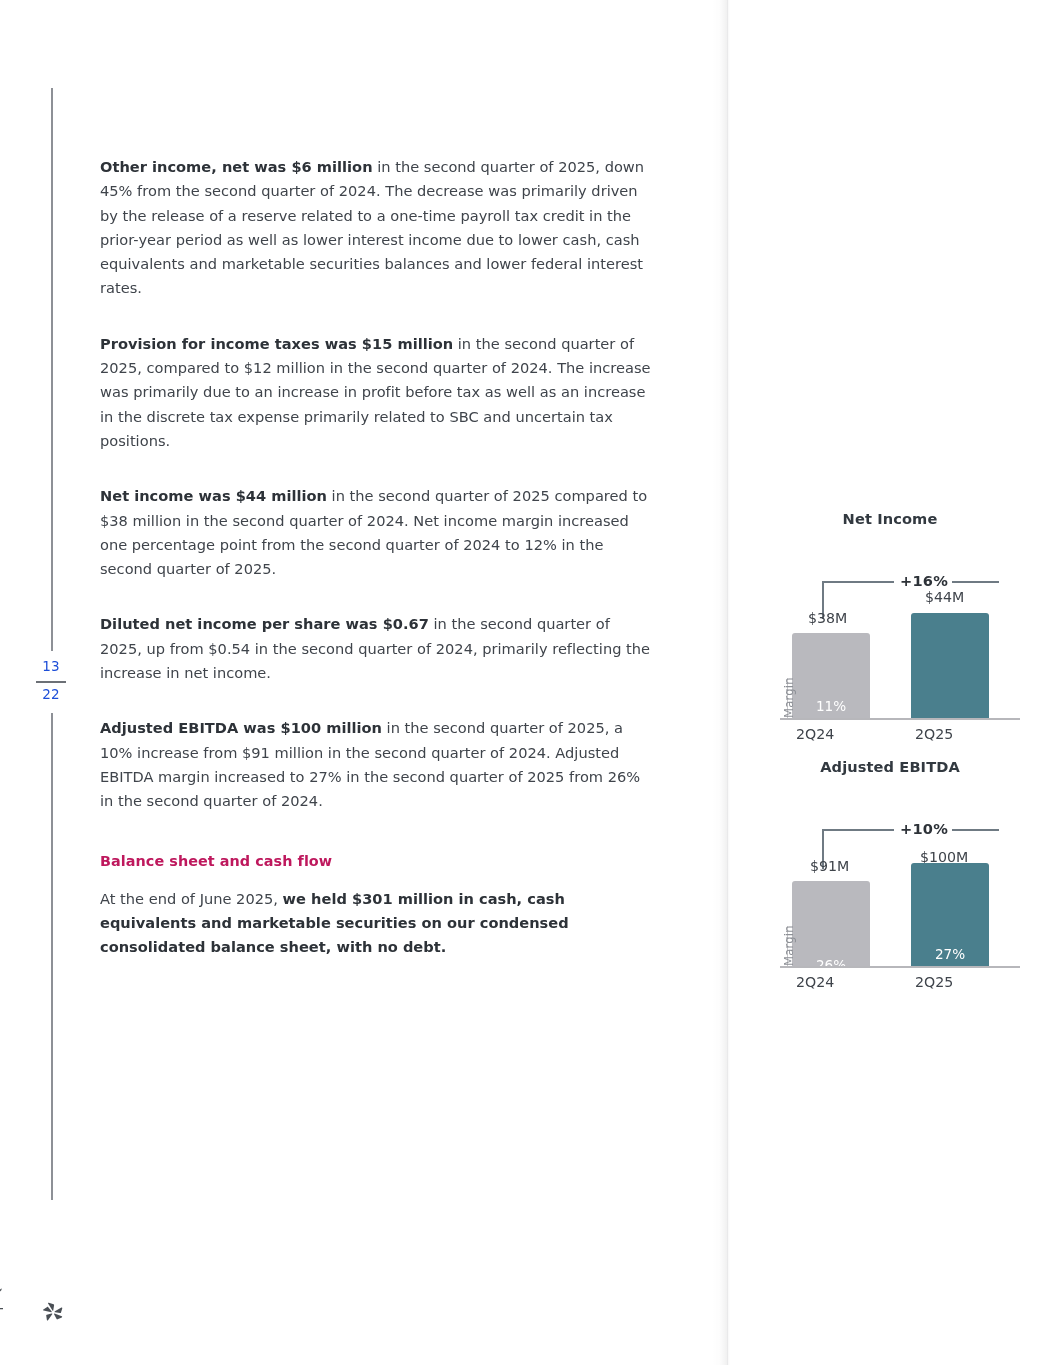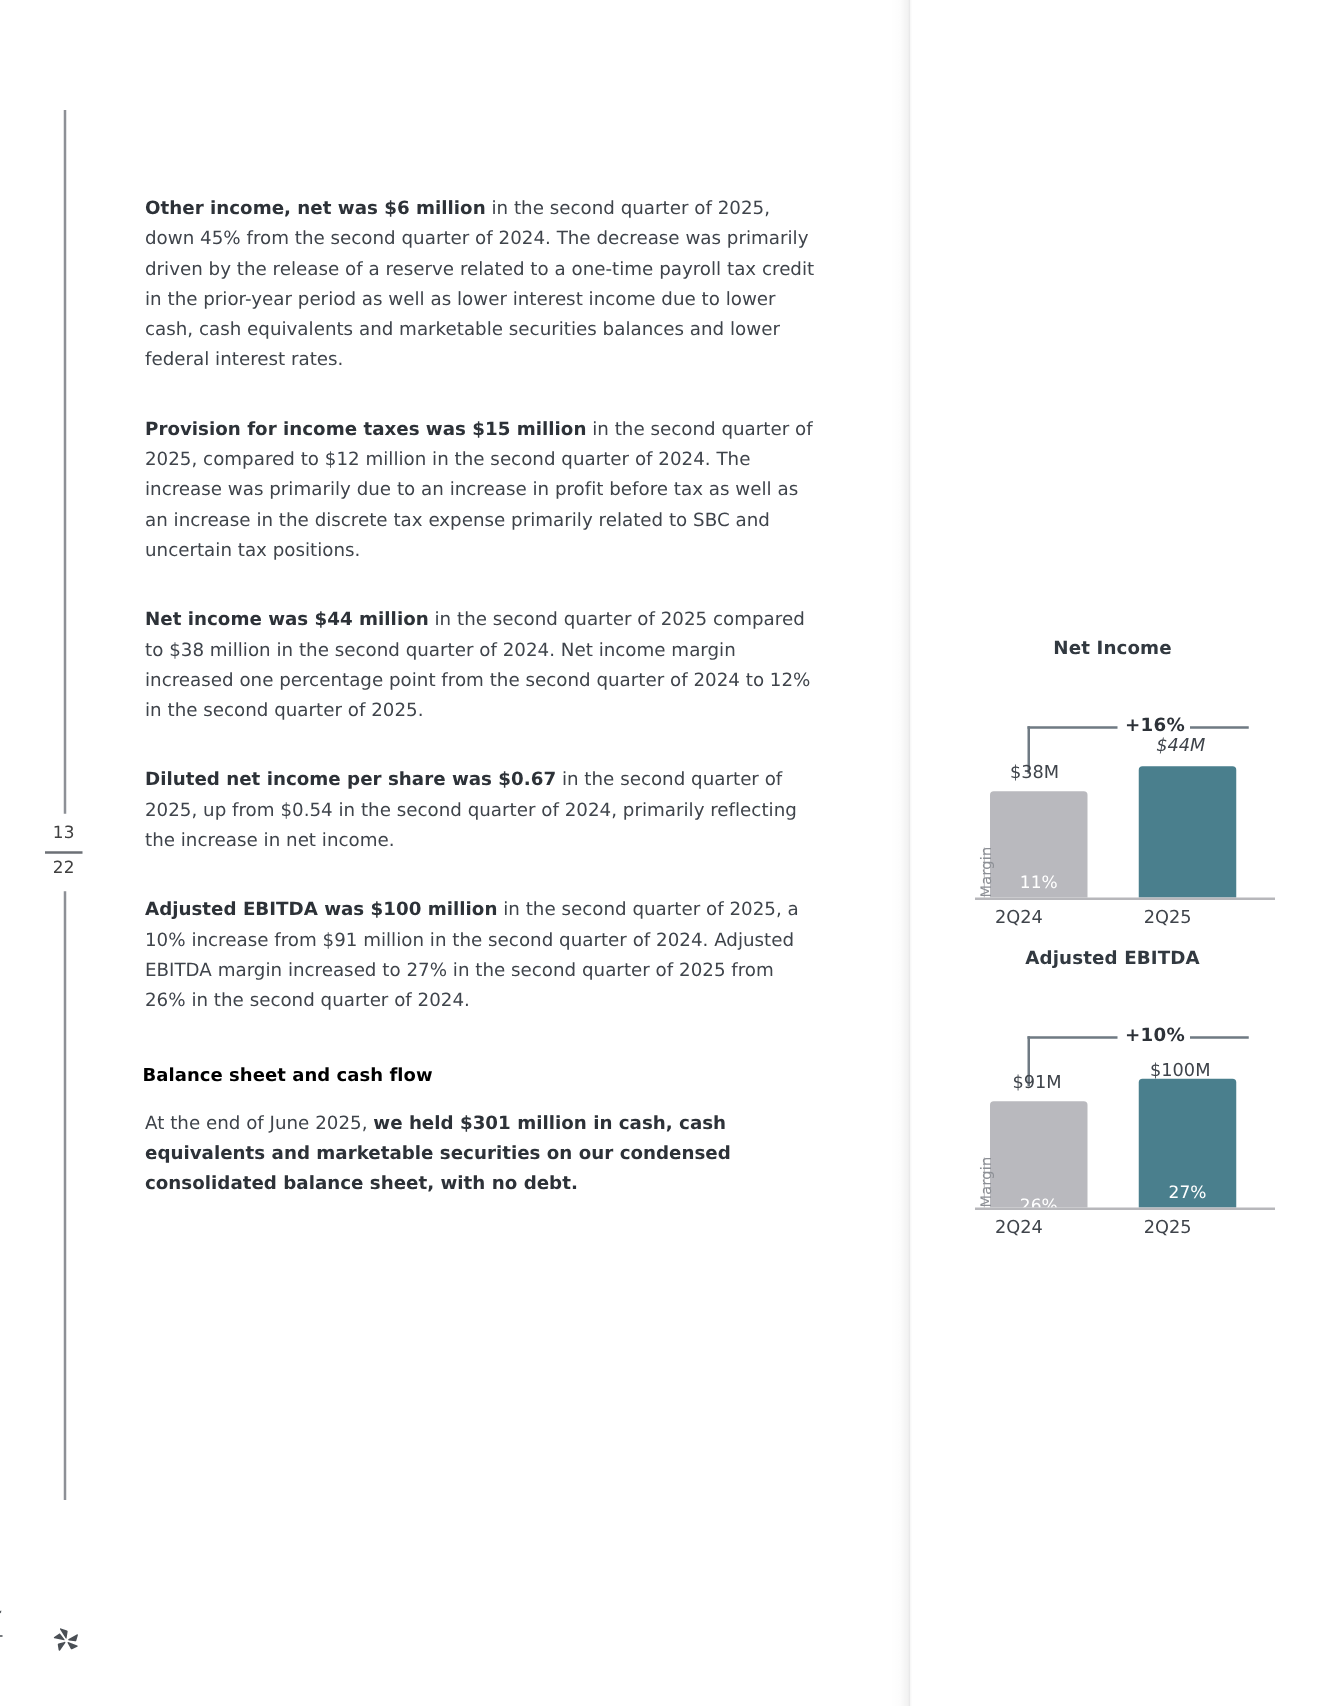--- a/index.html
+++ b/index.html
@@ -54,21 +54,21 @@
   }
   .rail-line.upper { top: 88px; height: 563px; }
   .rail-line.lower { top: 713px; height: 487px; }
 
   .page-number {
     position: absolute;
     left: 33px;
     width: 36px;
     text-align: center;
     font-size: 13.5px;
-    color: #404040;
+    color: #1d4ed8;
     letter-spacing: 0.2px;
   }
   .page-number.num { top: 658px; }
   .page-number.den { top: 686px; }
   .page-number-rule {
     position: absolute;
     left: 36px;
     top: 681px;
     width: 30px;
     height: 1.5px;
@@ -101,31 +101,31 @@
   .body-col {
     position: absolute;
     left: 100px;
     top: 155px;
     width: 553px;
   }
   .para {
     font-size: 14.6px;
     line-height: 24.3px;
     color: #3f444b;
-    margin: 0 0 31px 16px;
+    margin: 0 0 31px 0;
     letter-spacing: 0.01px;
   }
   .para:last-child { margin-bottom: 0; }
   .para b { font-weight: 700; color: #2d3238; }
 
   .section-heading {
     font-size: 14.4px;
     font-weight: 700;
-    color: #000000;
-    margin: 39px 0 18px 14px;
+    color: #be185d;
+    margin: 39px 0 18px 0;
     letter-spacing: 0.05px;
   }
 
   
   .chart-block {
     position: absolute;
     width: 260px;
   }
   .chart-block.net-income { left: 760px; top: 510px; }
   .chart-block.adj-ebitda { left: 760px; top: 758px; }
@@ -269,21 +269,21 @@
     <div class="chart-title">Net Income</div>
 
     <div class="chart-canvas">
 
       <div class="bracket-seg" style="left:62px; top:48px; width:1.5px; height:38px;"></div>
       <div class="bracket-seg" style="left:62px; top:48px; width:72px; height:1.5px;"></div>
       <div class="delta-label" style="left:140px; top:39px;">+16%</div>
       <div class="bracket-seg" style="left:192px; top:48px; width:47px; height:1.5px;"></div>
 
       <div class="bar-value" style="left:48px; top:77px;">$38M</div>
-      <div class="bar-value" style="left:165px; top:56px;font-style:italic;">$44M</div>
+      <div class="bar-value" style="left:165px; top:56px;">$44M</div>
 
       <div class="bar prior" style="left:32px; top:100px; width:78px; height:85px;"></div>
       <div class="bar current" style="left:151px; top:80px; width:78px; height:105px;"></div>
 
       <div class="bar-margin" style="left:32px; top:165px; width:78px;">11%</div>
       <div class="bar-margin" style="left:151px; top:165px; width:68px;margin-top:24px;">12%</div>
 
       <div class="margin-axis-rule" style="left:27px; top:145px; height:40px;"></div>
       <div class="margin-axis-label" style="left:22px; top:185px;">Margin</div>
 

